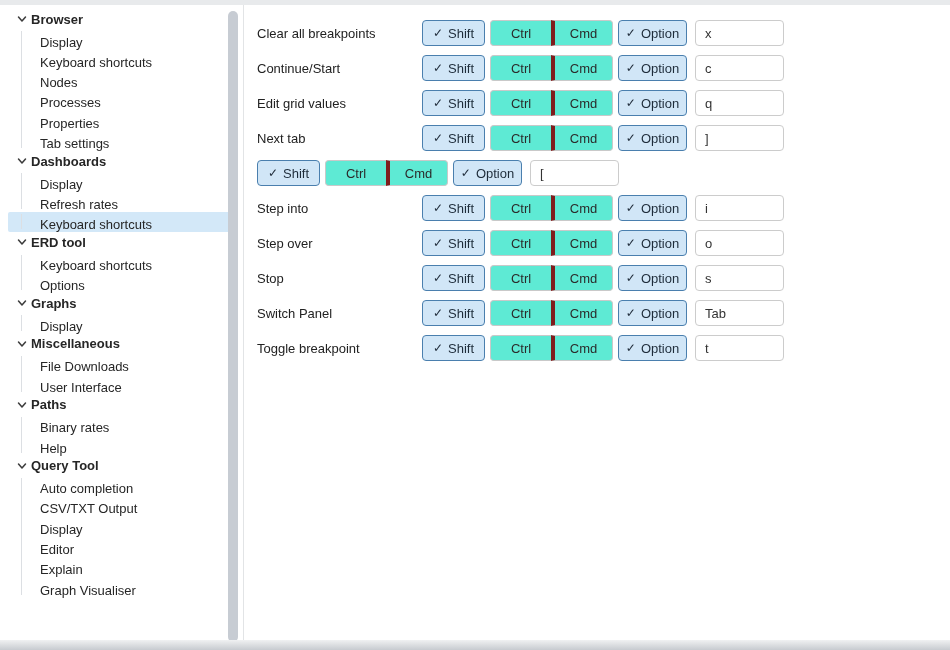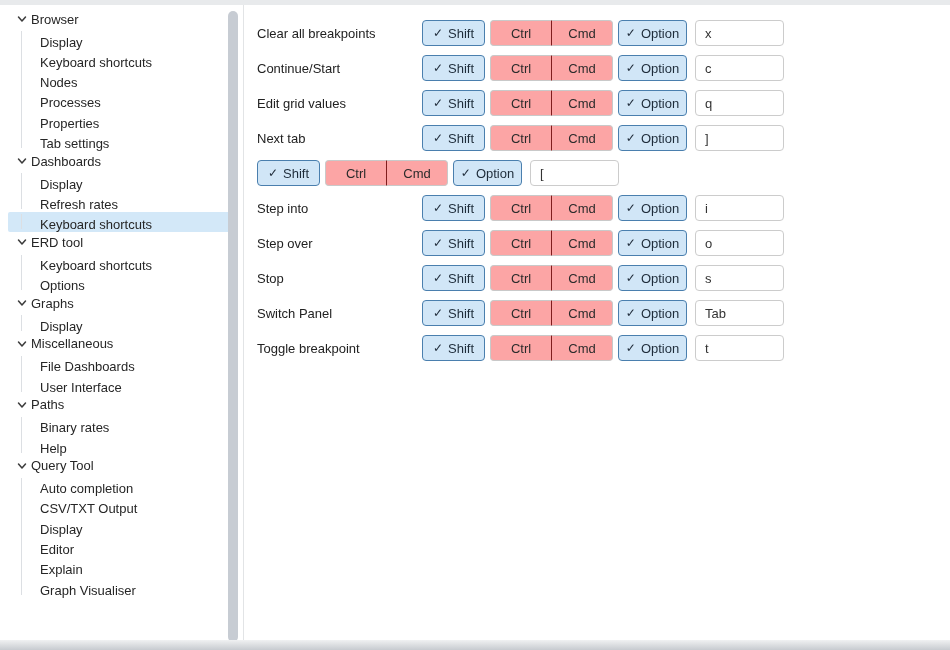--- a/index.html
+++ b/index.html
@@ -13,43 +13,43 @@
                background:linear-gradient(#f0f1f2, #c7cbd0); z-index:6; }
 
   
   .sidebar { position:absolute; left:0; top:5px; bottom:0; width:243px; background:#fff; overflow:hidden; }
   .vdivider { position:absolute; left:243px; top:5px; bottom:0; width:1px; background:#e2e4e6; }
   .scroll-thumb { position:absolute; left:228px; top:11px; bottom:8px; width:10px;
                   background:#c7ccd3; border-radius:5px; z-index:5; }
 
   .tree { padding-top:4px; }
   .tree-row { display:flex; align-items:center; height:20.3px; font-size:13px; color:#262626; }
-  .group-row { padding-left:17px; }
+  .group-row { padding-left:17px;font-weight:bold; }
   .chev { width:10px; height:10px; display:flex; align-items:center; margin-right:4px; }
   .children { position:relative; }
   .connector { position:absolute; left:21px; top:2px; bottom:3px; width:1px; background:#dcdfe3; }
   .child-row { margin-left:8px; margin-right:13px; padding-left:32px; border-radius:2px;align-items:flex-end; }
   .child-row.selected { background:#d3e8f8; }
 
   
   .main { position:absolute; left:244px; top:5px; right:0; bottom:0; background:#fff;
           padding:15px 0 12px 13px; }
   .sc-row { display:flex; align-items:center; height:26px; margin-bottom:9px; }
   .sc-label { width:165px; font-size:13px; color:#222; }
   .mod-btn { display:inline-flex; align-items:center; justify-content:center; gap:5px;
-             height:26px; background:#fca5a5; border:1px solid #c9c9c9; border-radius:4px;
+             height:26px; background:#5eead4; border:1px solid #c9c9c9; border-radius:4px;
              font-family:"Liberation Sans", sans-serif; font-size:13px; color:#2b2b2b;
              cursor:pointer; padding:0; }
   .mod-btn .check { display:none; color:#24313f; font-size:12px; line-height:1; }
   .mod-btn.checked { background:#d1e6f7; border-color:#4a7fae; color:#1e2c3a; }
   .mod-btn.checked .check { display:inline; }
   .mod-btn.shift { width:63px; margin-right:5px; }
   .btn-group { display:inline-flex; margin-right:5px; }
   .mod-btn.ctrl { width:61px; border-radius:4px 0 0 4px; border-right:none; }
-  .mod-btn.cmd  { width:62px; border-radius:0 4px 4px 0; border-left:1px solid #7f1d1d; }
+  .mod-btn.cmd  { width:62px; border-radius:0 4px 4px 0; border-left:4px solid #7f1d1d; }
   .mod-btn.option { width:69px; margin-right:8px; }
   .key-input { width:89px; height:26px; border:1px solid #ccc; border-radius:4px;
                padding:0 6px 0 9px; font-family:"Liberation Sans", sans-serif;
                font-size:13px; color:#333; background:#fff; }
 </style>
 </head>
 <body>
 
 <div class="stage">
   <div class="topbar"></div>
@@ -173,21 +173,21 @@
         <svg width="10" height="10" viewBox="0 0 10 10">
           <path d="M1.5 3 L5 7 L8.5 3" fill="none" stroke="#3c3c3c" stroke-width="1.5" stroke-linecap="round" stroke-linejoin="round"></path>
         </svg>
       </span>
       <span class="glabel">Miscellaneous</span>
     </div>
     <div class="children">
       <div class="connector"></div>
 
   <div class="tree-row child-row">
-    <span class="clabel">File Dashboards</span>
+    <span class="clabel">File Downloads</span>
   </div>
 
   <div class="tree-row child-row">
     <span class="clabel">User Interface</span>
   </div>
 </div>
   </div>
 
   <div class="tree-group">
     <div class="tree-row group-row">

